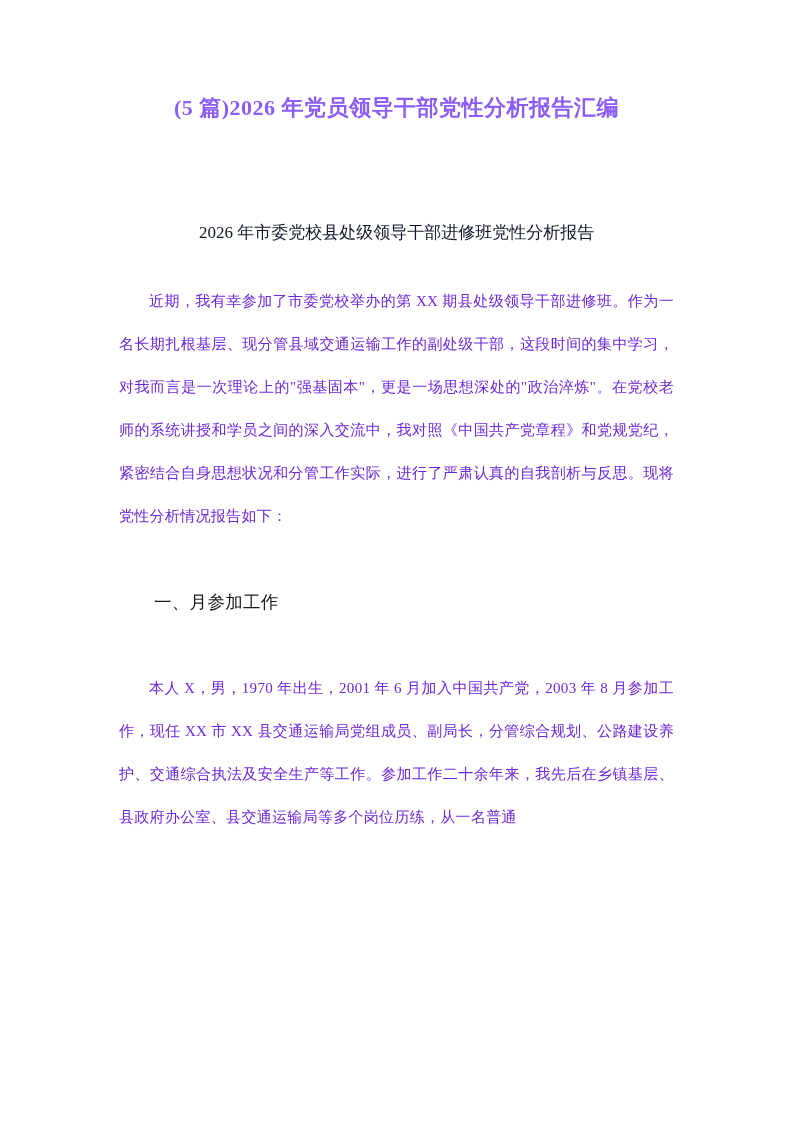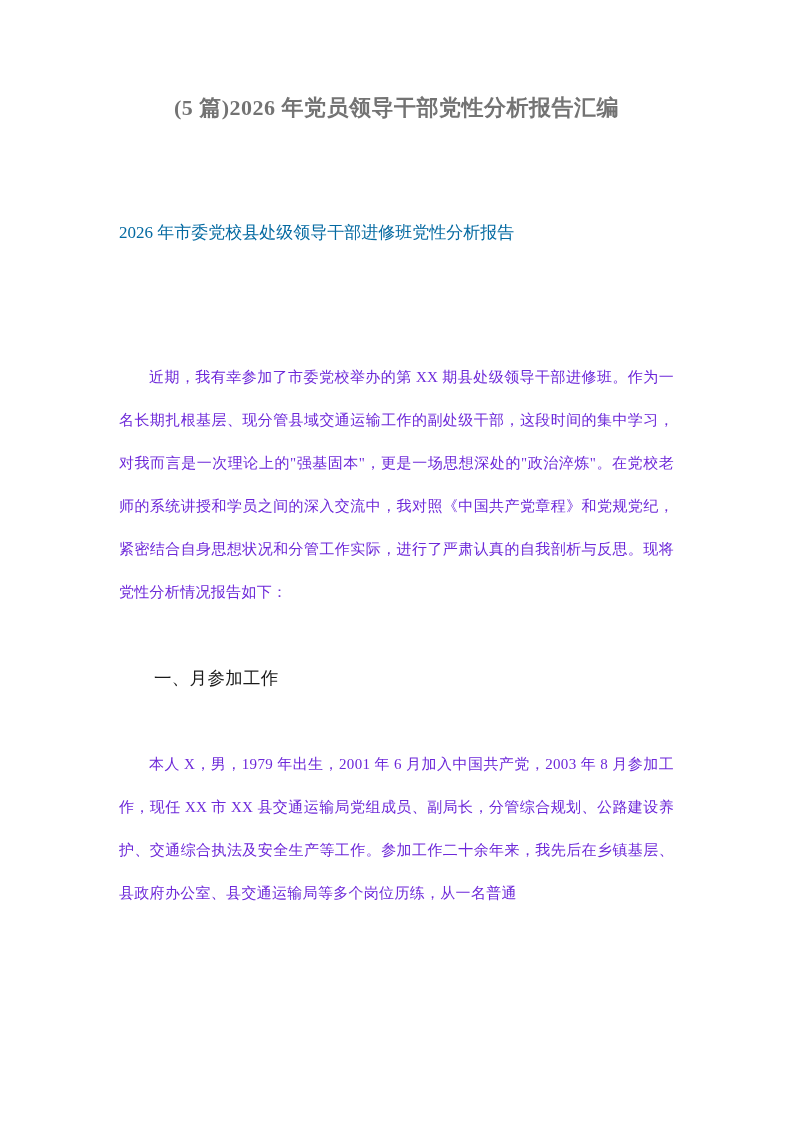--- a/index.html
+++ b/index.html
@@ -20,30 +20,30 @@
     height: 1122px;
     padding: 92px 119px 30px 119px;
     background: #ffffff;
   }
   .doc-title {
     margin: 0 0 94px 0;
     font-size: 22px;
     font-weight: bold;
     line-height: 32px;
     text-align: center;
-    color: #737373;
+    color: #8b5cf6;
     letter-spacing: 0.5px;
   }
   .doc-subtitle {
-    margin: 0 0 108px 0;
+    margin: 0 0 32px 0;
     font-size: 17px;
     font-weight: normal;
     line-height: 30px;
-    text-align: left;
-    color: #0369a1;
+    text-align: center;
+    color: #0f172a;
   }
   .body-para {
     margin: 0 0 43px 0;
     font-size: 15px;
     line-height: 43px;
     text-align: justify;
     text-indent: 2em;
     color: #6d28d9;
     letter-spacing: 0.3px;
   }
@@ -61,14 +61,14 @@
 
 <div class="page">
   <h1 class="doc-title">(5 篇)2026 年党员领导干部党性分析报告汇编</h1>
 
   <p class="doc-subtitle">2026 年市委党校县处级领导干部进修班党性分析报告</p>
 
   <p class="body-para">近期，我有幸参加了市委党校举办的第 XX 期县处级领导干部进修班。作为一名长期扎根基层、现分管县域交通运输工作的副处级干部，这段时间的集中学习，对我而言是一次理论上的"强基固本"，更是一场思想深处的"政治淬炼"。在党校老师的系统讲授和学员之间的深入交流中，我对照《中国共产党章程》和党规党纪，紧密结合自身思想状况和分管工作实际，进行了严肃认真的自我剖析与反思。现将党性分析情况报告如下：</p>
 
   <p class="section-heading">一、月参加工作</p>
 
-  <p class="body-para">本人 X，男，1979 年出生，2001 年 6 月加入中国共产党，2003 年 8 月参加工作，现任 XX 市 XX 县交通运输局党组成员、副局长，分管综合规划、公路建设养护、交通综合执法及安全生产等工作。参加工作二十余年来，我先后在乡镇基层、县政府办公室、县交通运输局等多个岗位历练，从一名普通</p>
+  <p class="body-para">本人 X，男，1970 年出生，2001 年 6 月加入中国共产党，2003 年 8 月参加工作，现任 XX 市 XX 县交通运输局党组成员、副局长，分管综合规划、公路建设养护、交通综合执法及安全生产等工作。参加工作二十余年来，我先后在乡镇基层、县政府办公室、县交通运输局等多个岗位历练，从一名普通</p>
 </div>
 
 </body></html>

